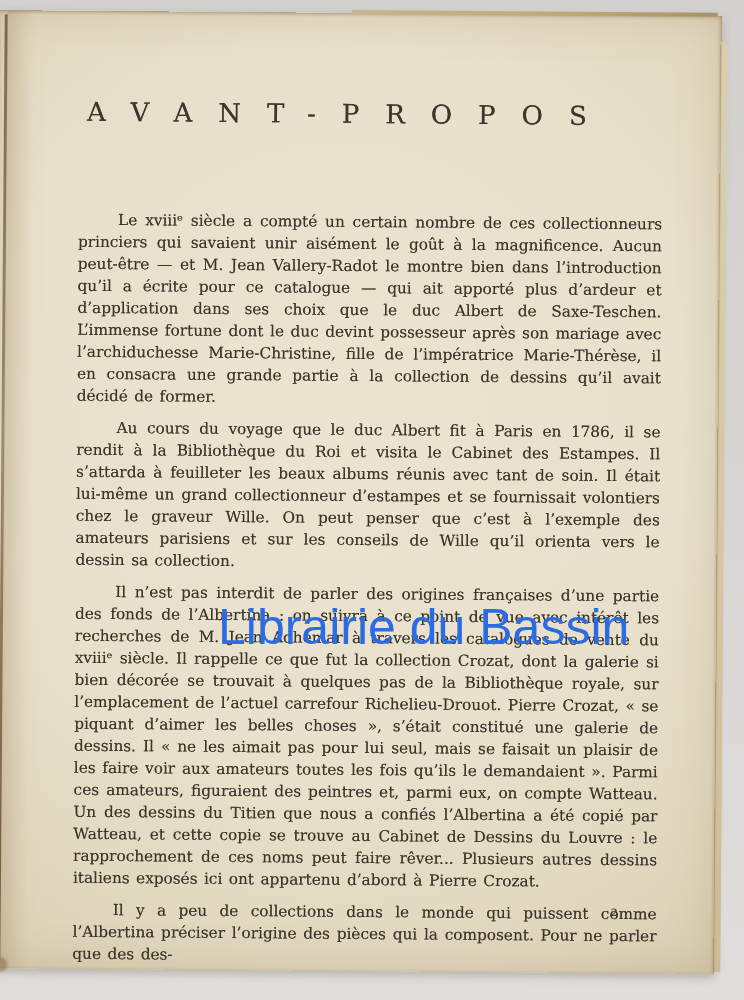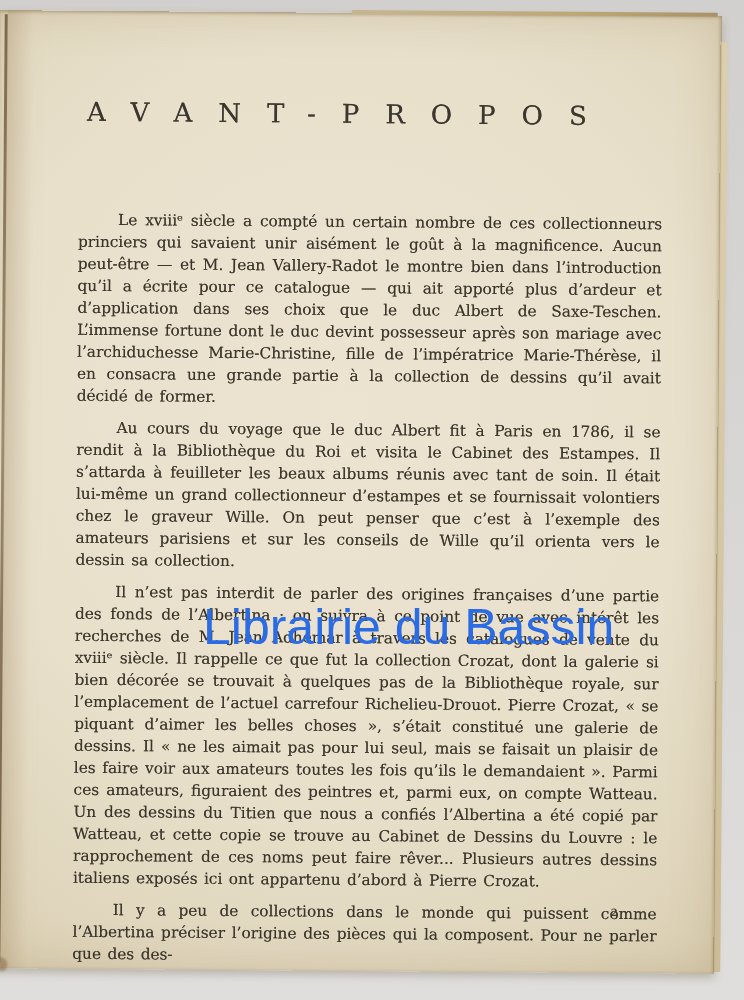--- a/index.html
+++ b/index.html
@@ -32,21 +32,21 @@
                background:#8b6f4e;opacity:.55;filter:blur(1px);}
   .title{position:absolute;left:88px;top:86px;
          font-size:26px;letter-spacing:26px;color:#3b362e;white-space:nowrap;
          text-shadow:0 0 .6px rgba(59,54,46,.7);}
   .body-text{position:absolute;left:80px;top:198px;width:584px;
              font-size:15.3px;line-height:22px;color:#3a352b;
              text-align:justify;word-spacing:1.6px;
              text-shadow:0 0 .5px rgba(58,52,42,.65);}
   .body-text p{margin:0 0 10px 0;text-indent:40px;}
   .page-number{position:absolute;left:618px;top:892px;font-size:10px;font-weight:bold;color:#49412f;}
-  .watermark{position:absolute;left:203px;top:602px;z-index:5;
+  .watermark{position:absolute;left:218px;top:602px;z-index:5;
              font-family:"Liberation Sans","DejaVu Sans",sans-serif;
              font-size:50px;font-weight:400;letter-spacing:0;line-height:1;
              color:#2b6ce4;white-space:nowrap;}
   .vignette{position:absolute;inset:0;pointer-events:none;
             background:radial-gradient(ellipse 120% 100% at 50% 45%, rgba(0,0,0,0) 70%, rgba(60,55,45,.10) 100%);}
 </style>
 </head>
 <body>
 
 <div class="photo">

